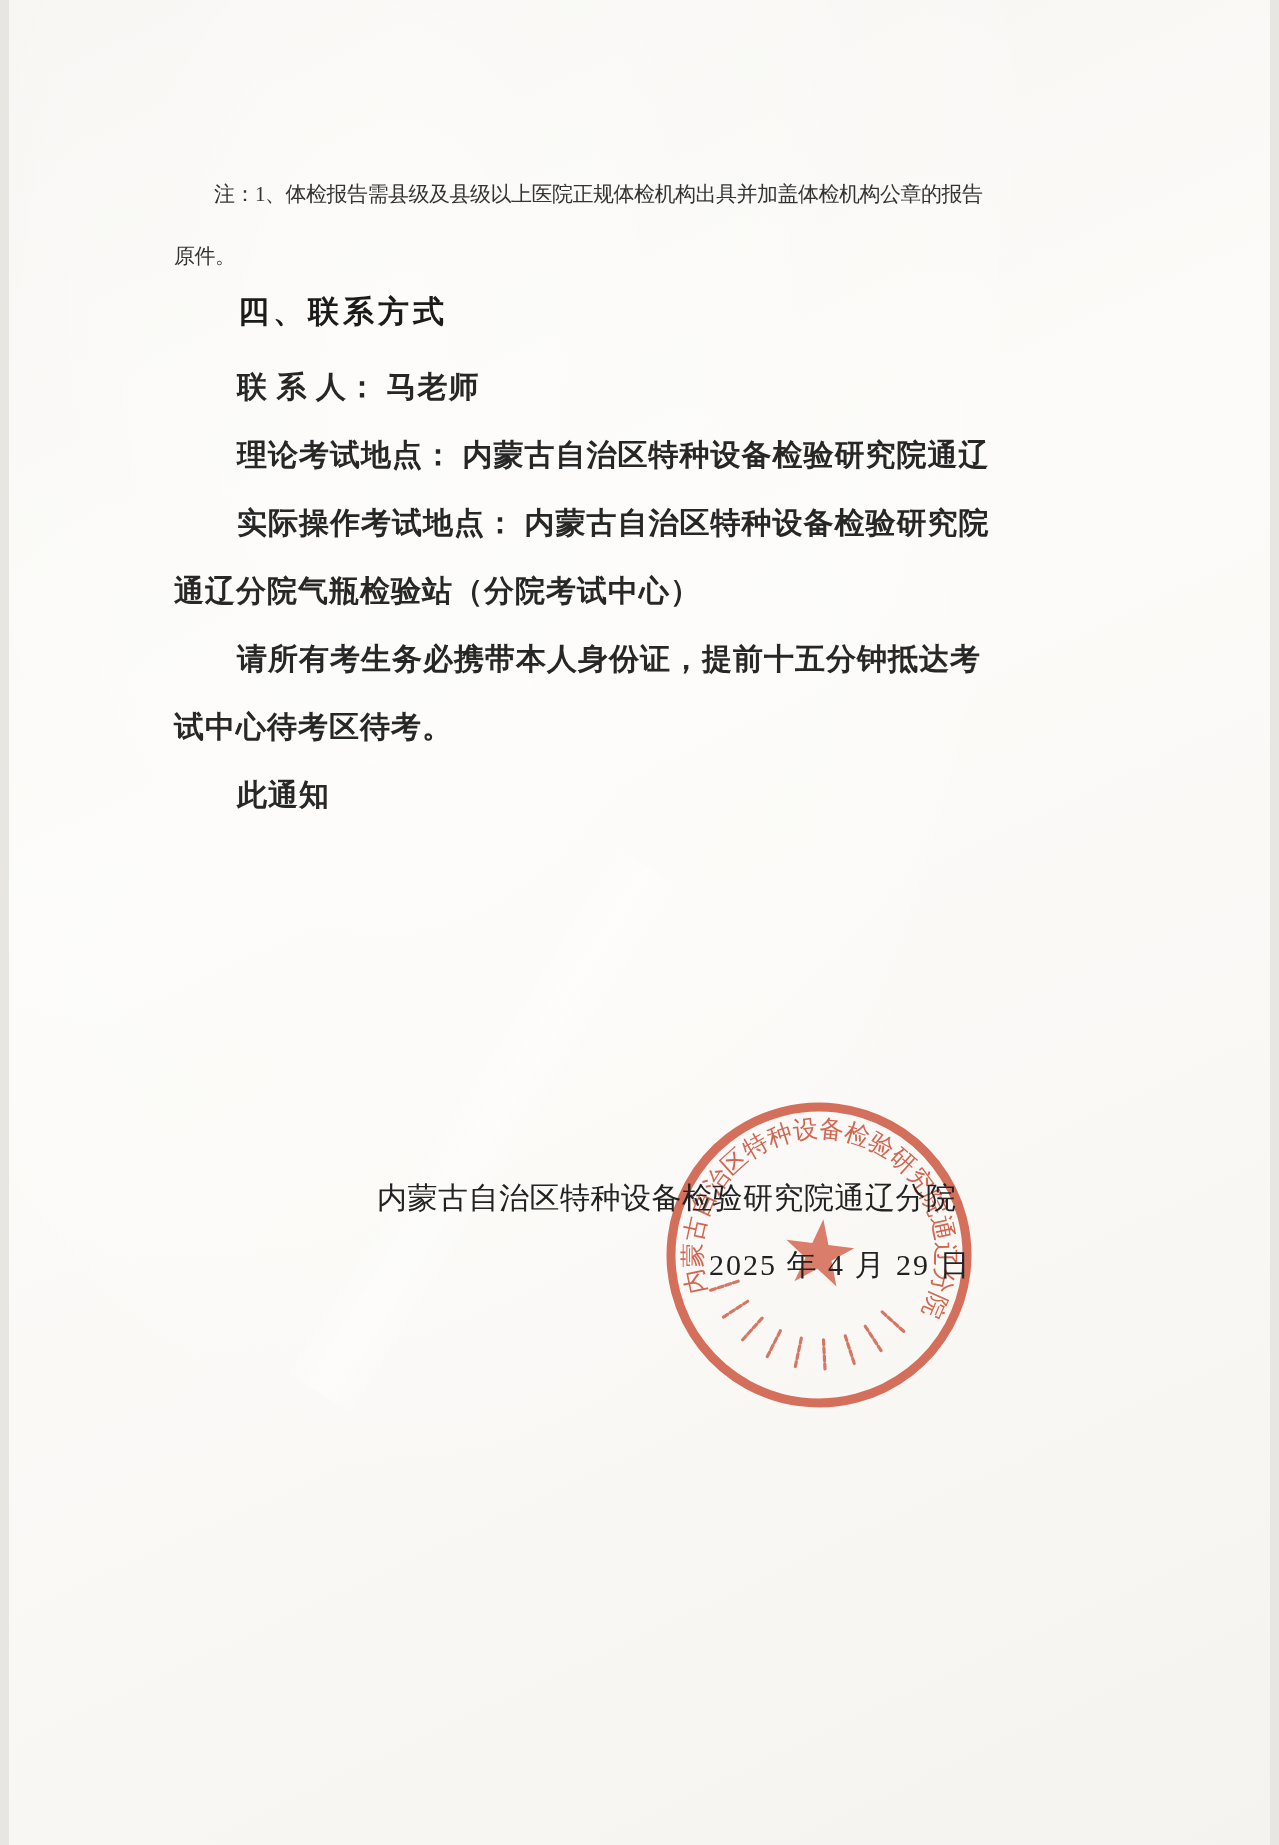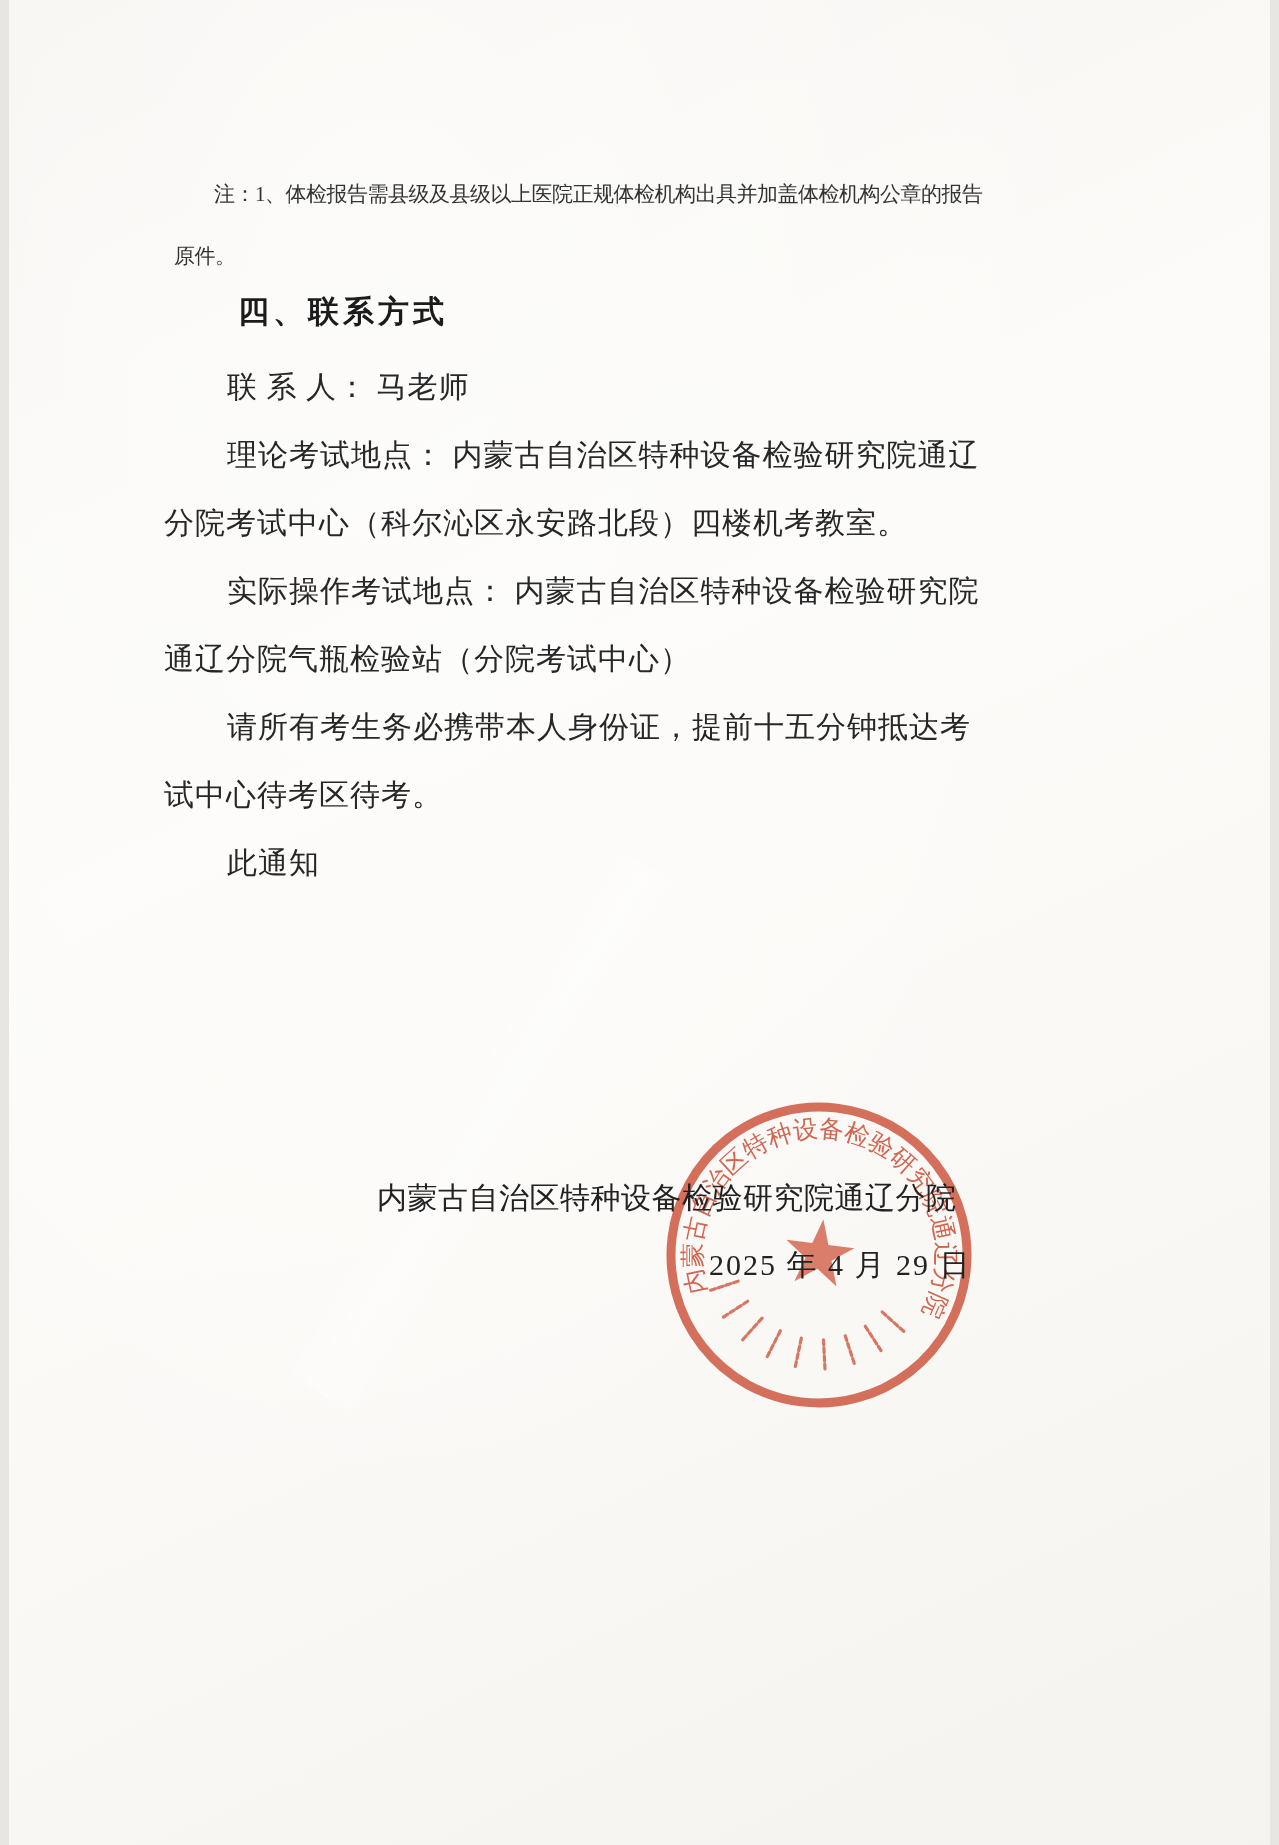--- a/index.html
+++ b/index.html
@@ -27,21 +27,21 @@
     color:#333;white-space:nowrap;
   }
   .note-1{left:205px;top:184px;}
   .note-2{left:165px;top:246px;}
   .heading{
     position:absolute;left:229px;top:296px;
     font-family:"Liberation Sans","DejaVu Sans",sans-serif;
     font-weight:bold;font-size:31px;line-height:1;
     letter-spacing:4px;color:#1b1b1b;white-space:nowrap;
   }
-  .body-lines{position:absolute;left:155px;top:353px;width:790px;}
+  .body-lines{position:absolute;left:165px;top:353px;width:790px;font-weight:bold;}
   .body-lines .line{
     height:68px;line-height:68px;
     font-size:30px;letter-spacing:1px;
     white-space:nowrap;color:#272727;
   }
   .body-lines .line.indent{padding-left:63px;}
   .sig-org{
     position:absolute;left:368px;top:1183px;
     font-size:30px;line-height:1;letter-spacing:.5px;
     color:#222;white-space:nowrap;z-index:3;
@@ -68,23 +68,20 @@
   <div class="note-line note-2">原件。</div>
 
   <div class="heading">四、联系方式</div>
 
   <div class="body-lines">
       <div class="line indent" style="">
       <span>联 系 人： 马老师</span>
     </div>
       <div class="line indent" style="">
       <span>理论考试地点： 内蒙古自治区特种设备检验研究院通辽</span>
-    </div>
-      <div class="line" style="">
-      <span>分院考试中心（科尔沁区永安路北段）四楼机考教室。</span>
     </div>
       <div class="line indent" style="">
       <span>实际操作考试地点： 内蒙古自治区特种设备检验研究院</span>
     </div>
       <div class="line" style="">
       <span>通辽分院气瓶检验站（分院考试中心）</span>
     </div>
       <div class="line indent" style="">
       <span>请所有考生务必携带本人身份证，提前十五分钟抵达考</span>
     </div>

